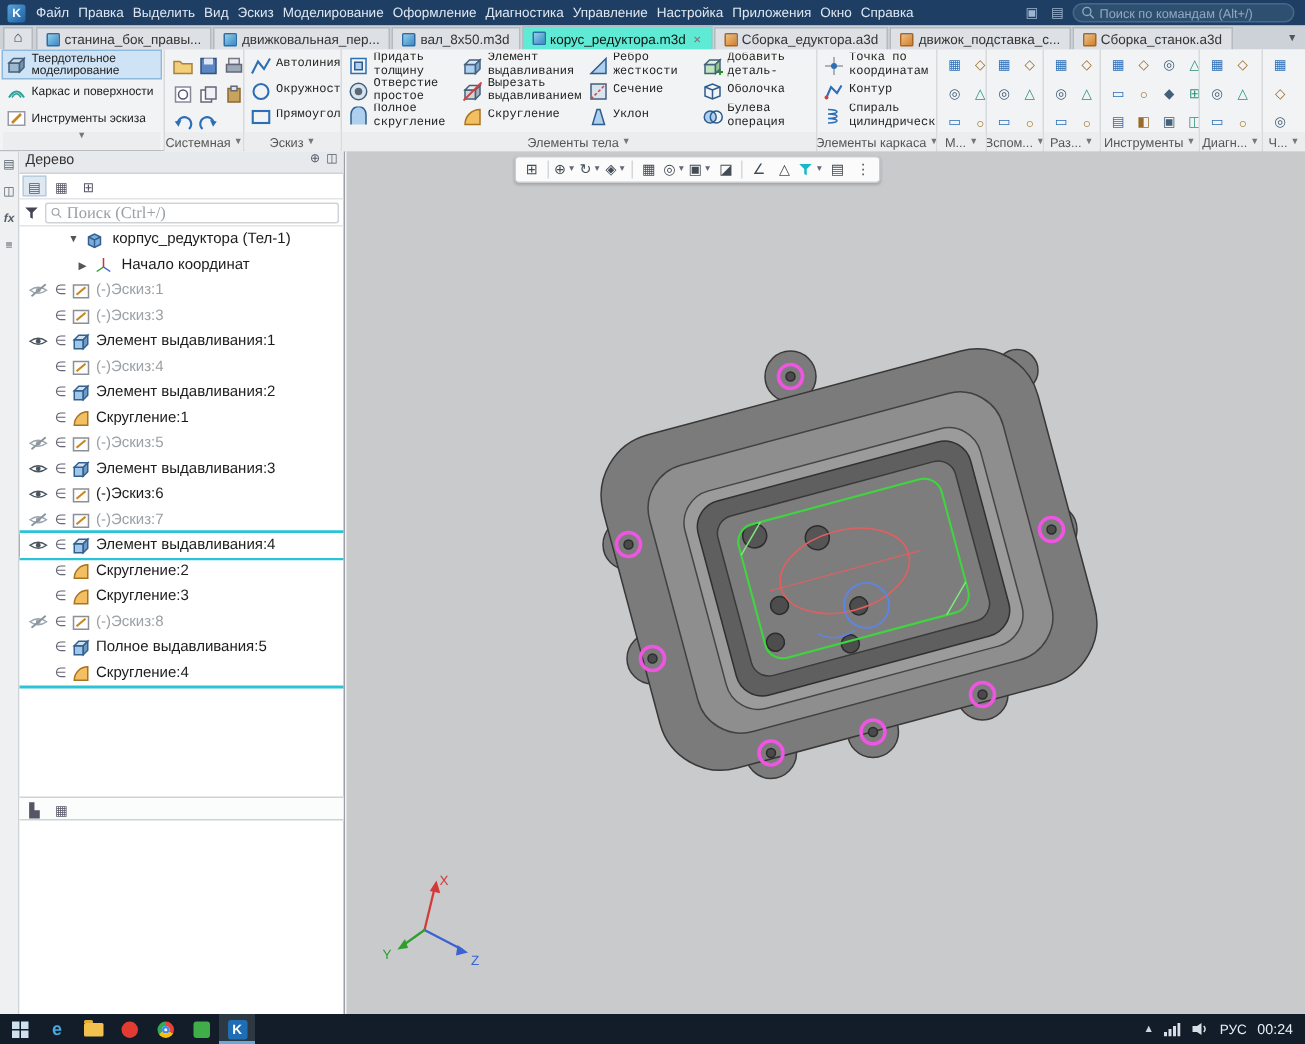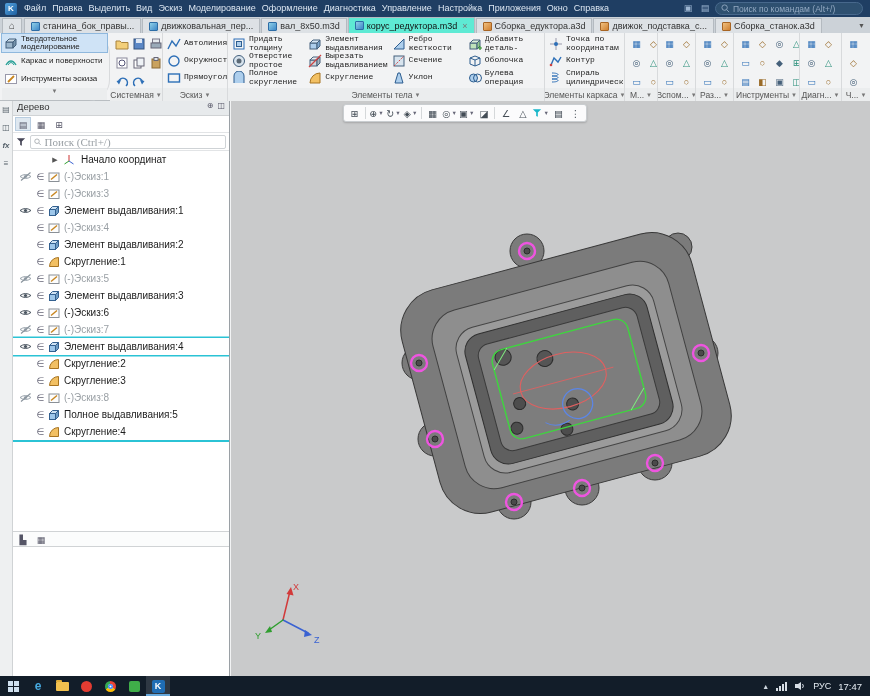--- a/index.html
+++ b/index.html
@@ -25,21 +25,21 @@
   .tab.active { background:#5eead4; height:16px; color:#111; }
   .tab-ico { width:9px; height:9px; border-radius:1px; flex:none; }
   .tab-ico.part { background:linear-gradient(135deg,#8fd0e8,#3e88c8); border:1px solid #2d6da6; }
   .tab-ico.assembly { background:linear-gradient(135deg,#f0c080,#d08030); border:1px solid #a86524; }
   .tab-close { font-size:9px; color:#777; margin-left:2px; }
   .tab-overflow { margin-left:auto; margin-right:5px; font-size:7px; color:#555; align-self:center; }
 
   
   .ribbon { position:absolute; left:0; top:33px; width:870px; height:68px; background:#f2f3f4; border-bottom:1px solid #b9bec2; display:flex; }
   .ribbon > * { border-right:1px solid #d8dadc; }
-  .ribbon > :nth-child(1){width:110px;border-radius:21px;} .ribbon > :nth-child(2){width:53px;}
+  .ribbon > :nth-child(1){width:110px;} .ribbon > :nth-child(2){width:53px;}
   .ribbon > :nth-child(3){width:65px;}  .ribbon > :nth-child(4){width:317px;}
   .ribbon > :nth-child(5){width:80px;}  .ribbon > :nth-child(6){width:33px;}
   .ribbon > :nth-child(7){width:38px;}  .ribbon > :nth-child(8){width:38px;}
   .ribbon > :nth-child(9){width:66px;}  .ribbon > :nth-child(10){width:42px;}
   .ribbon > :nth-child(11){width:28px; border-right:none; }
   .rgroup, .modes { height:68px; display:flex; flex-direction:column; flex:none; }
   .rg-body { flex:1; display:flex; padding:2px 3px; gap:2px; overflow:hidden; }
   .rg-body.icons { display:grid; grid-auto-rows:17px; align-items:center; justify-items:center; padding:2px 4px; }
   .mini-ic { width:15px; height:15px; display:flex; align-items:center; justify-content:center; font-size:9px; }
   .rg-label { height:13px; font-size:8.5px; color:#555; display:flex; align-items:center; justify-content:center; gap:2px; background:#ebedee; white-space:nowrap; overflow:hidden; }
@@ -619,20 +619,30 @@
         </svg>
       <div class="ts-input">
         <svg width="8" height="8" viewBox="0 0 10 10">
             <circle cx="4" cy="4" r="3" stroke="#9aa0a5" fill="none"></circle>
             <line x1="6.3" y1="6.3" x2="9" y2="9" stroke="#9aa0a5"></line>
           </svg>
         <input type="text" placeholder="Поиск (Ctrl+/)" style="">
       </div>
     </div>
     <div id="tree-body">
+        <div class="trow root">
+          <span class="tw">▼</span>
+          <span class="cell-icon">
+            <svg width="12" height="12">
+              <polygon points="2,4 6,2 10,4 10,9 6,11 2,9" fill="#79aede" stroke="#33608f"></polygon>
+              <path d="M2 4 L6 6 L10 4 M6 6 V11" fill="none" stroke="#33608f"></path>
+            </svg>
+          </span>
+          <span class="tlabel">корпус_редуктора (Тел-1)</span>
+        </div>
         <div class="trow origin">
           <span class="tw">▶</span>
           <span class="cell-icon">
             <svg width="12" height="12">
               <path d="M6 7 V1" stroke="#cc3333"></path>
               <path d="M6 7 L1.5 10" stroke="#2f9e2f"></path>
               <path d="M6 7 L10.5 10" stroke="#3a62d2"></path>
             </svg>
           </span>
           <span class="tlabel">Начало координат</span>
@@ -1020,16 +1030,16 @@
             <rect x="3" y="4" width="2" height="5"></rect>
             <rect x="6" y="2" width="2" height="7"></rect>
             <rect x="9" y="0" width="2" height="9"></rect>
           </g>
         </svg>
       <svg width="12" height="10" viewBox="0 0 12 10">
           <polygon points="1,3 4,3 7,1 7,9 4,7 1,7" fill="#d7dee5"></polygon>
           <path d="M8.5 3 A3 3 0 0 1 8.5 7" stroke="#d7dee5" fill="none"></path>
         </svg>
       <span>РУС</span>
-      <span class="tray-time">17:47</span>
+      <span class="tray-time">00:24</span>
     </div>
   </div>
 </div>
 
 </body></html>

